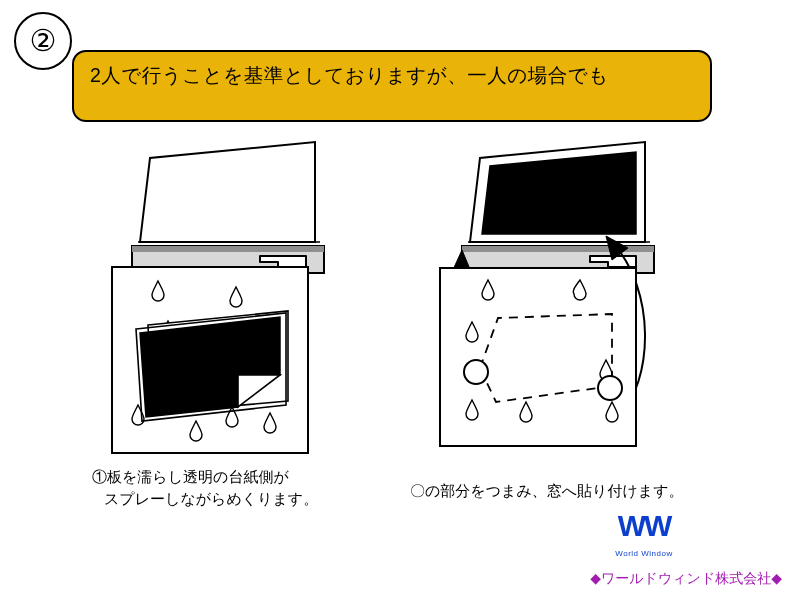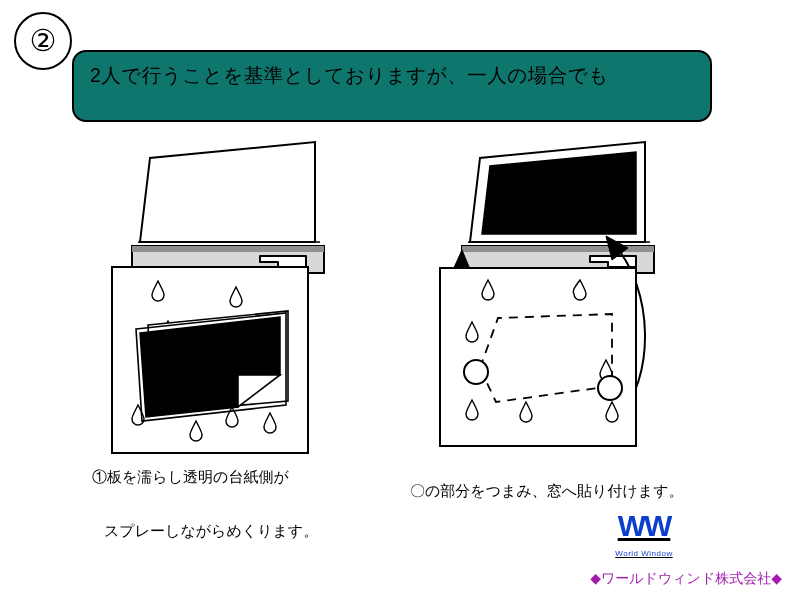--- a/index.html
+++ b/index.html
@@ -35,21 +35,21 @@
   }
   
   .headline-box {
     position: absolute;
     left: 72px;
     top: 50px;
     width: 640px;
     height: 72px;
     border: 2px solid #000;
     border-radius: 14px;
-    background: #0f766e;
+    background: #eab308;
     box-sizing: border-box;
     padding: 8px 14px 0 16px;
   }
   .headline-line {
     font-size: 19.5px;
     letter-spacing: 0.5px;
     line-height: 30px;
     color: #000;
     white-space: nowrap;
   }
@@ -65,21 +65,20 @@
     white-space: nowrap;
   }
   .cap-line { display: block; }
   
   .logo {
     position: absolute;
     right: 96px;
     bottom: 42px;
     text-align: center;
     width: 120px;
-    text-decoration: underline;
   }
   .logo-mark {
     font-size: 30px;
     font-weight: bold;
     color: #0b3fcc;
     letter-spacing: -2px;
     line-height: 1;
     font-family: "Liberation Sans", sans-serif;
   }
   .logo-sub {
@@ -146,21 +145,21 @@
       <path d="M30,68 L170,52 L170,110 L128,110 L128,142 L36,152 Z" fill="#000000" stroke="#000000" stroke-width="1.5"></path>
 
       <path d="M170,110 L128,110 L128,142 Z" fill="#ffffff" stroke="#000000" stroke-width="1.6"></path>
 
       <path d="M26,64 L176,48 L176,140 L32,156 Z" fill="none" stroke="#000000" stroke-width="1.6"></path>
     </svg>
   </div>
 
   <div class="panel-caption" style="left:92px; top:468px;font-family:Liberation Mono, monospace;">
     <span class="cap-line">①板を濡らし透明の台紙側が</span>
-    <span class="cap-line" style="padding-left:12px;margin-top:32px;">スプレーしながらめくります。</span>
+    <span class="cap-line" style="padding-left:12px;">スプレーしながらめくります。</span>
   </div>
 
   <div class="panel" style="left:440px; top:130px;">
     <svg width="230" height="150" viewBox="0 0 230 150">
       <path d="M30,112 L40,28 L205,12 L205,112 Z" fill="#ffffff" stroke="#000000" stroke-width="2"></path>
 
       <path d="M42,104 L50,36 L196,22 L196,104 Z" fill="#000000" stroke="#000000" stroke-width="1.5"></path>
       <line x1="28" y1="112" x2="210" y2="112" stroke="#000000" stroke-width="1.5"></line>
       <path d="M22,116 L214,116 L214,143 L22,143 Z" fill="#d8d8d8" stroke="#000000" stroke-width="2"></path>
       <rect x="22" y="116" width="192" height="6" fill="#8f8f8f" stroke="none"></rect>

